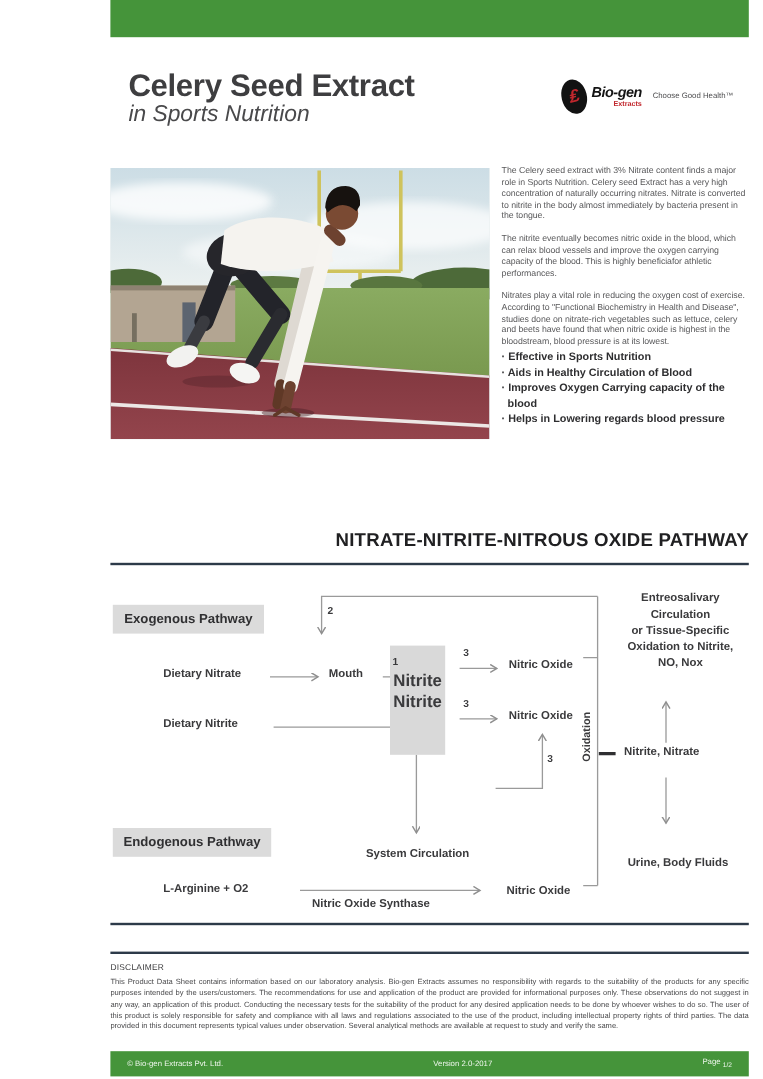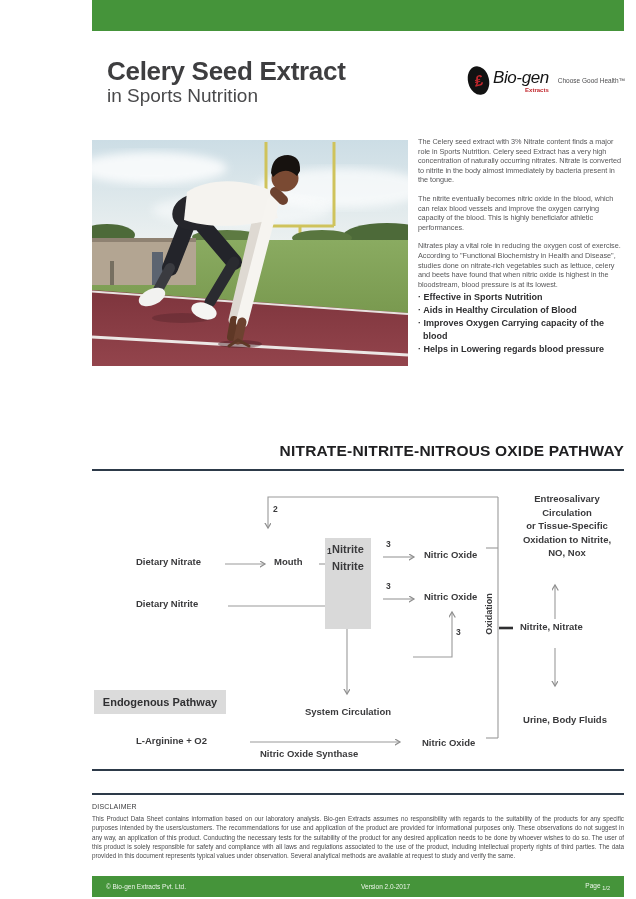--- a/index.html
+++ b/index.html
@@ -10,27 +10,27 @@
   
   .topbar{left:52px;top:0;width:532px;height:31px;background:#45943a;}
   .footerbar{left:52px;top:876px;width:532px;height:21px;background:#45943a;
              display:flex;align-items:center;justify-content:space-between;
              font-size:6.5px;color:#eef6ec;padding:0 14px;box-sizing:border-box;}
   .page-num{font-size:5.5px;vertical-align:sub;}
 
   
   .title-block{left:67px;top:57px;}
   .title-main{font-size:26px;font-weight:bold;letter-spacing:-.3px;color:#3e3e40;line-height:28px;}
-  .title-sub{font-size:19px;font-weight:normal;color:#49494b;line-height:22px;}
+  .title-sub{font-size:19px;font-weight:normal;color:#49494b;line-height:22px;font-style:italic;}
   .logo{left:428px;top:66px;display:flex;align-items:center;}
   .logo-oval{width:21px;height:29px;background:#121212;border-radius:50%;
              transform:rotate(-14deg);display:flex;align-items:center;justify-content:center;}
   .logo-oval span{color:#c1272d;font-size:15px;font-weight:bold;font-style:italic;}
   .logo-texts{margin-left:4px;line-height:1;}
-  .logo-brand{font-size:17px;font-weight:normal;font-style:italic;color:#141414;letter-spacing:-.4px;}
+  .logo-brand{font-size:12px;font-weight:bold;font-style:italic;color:#141414;letter-spacing:-.4px;}
   .logo-extracts{font-size:6px;color:#c1272d;font-weight:bold;text-align:right;margin-top:1px;}
   .logo-tagline{font-size:6.5px;color:#4d4d4f;margin-left:9px;align-self:center;}
 
   
   .intro{left:378px;top:137px;width:207px;font-size:7.3px;line-height:9.6px;color:#58585a;
          letter-spacing:-.05px;}
   .intro p{margin:0 0 9px 0;}
   .benefits{left:378px;top:291px;width:207px;font-size:9px;line-height:13px;
             font-weight:bold;color:#2e2e30;}
   .benefit::before{content:"· ";}
@@ -41,22 +41,22 @@
                    font-weight:bold;color:#202022;letter-spacing:.2px;}
   .rule{left:52px;width:532px;height:2.4px;background:#2d3a49;}
 
   
   .diagram{left:52px;top:480px;width:532px;height:292px;}
   .dlabel{position:absolute;font-weight:bold;font-size:9.5px;color:#3a3a3c;white-space:nowrap;}
   .dnum{position:absolute;font-weight:bold;font-size:8.5px;color:#3a3a3c;}
   .gbox{position:absolute;background:#dbdbdb;display:flex;align-items:center;justify-content:center;
         font-weight:bold;font-size:11px;color:#303032;}
   .nitrite-box{position:absolute;left:233px;top:58px;width:46px;height:91px;background:#d9d9d9;
-               text-align:center;font-weight:bold;font-size:11px;color:#3a3a3c;
-               padding-top:3px;box-sizing:border-box;line-height:17px;}
+               text-align:center;font-weight:bold;font-size:14px;color:#3a3a3c;
+               padding-top:21px;box-sizing:border-box;line-height:17px;}
   .entero{position:absolute;left:408px;top:12px;width:134px;text-align:center;
           font-weight:bold;font-size:9.5px;color:#3a3a3c;line-height:13.5px;}
   .center-label{text-align:center;white-space:nowrap;}
   .oxidation{position:absolute;left:357px;top:129px;width:80px;text-align:center;
              font-weight:bold;font-size:9px;color:#3a3a3c;transform:rotate(-90deg);}
 
   
   .disclaimer-h{left:52px;top:803px;font-size:7px;color:#3b3b3d;letter-spacing:.2px;}
   .disclaimer-b{left:52px;top:814px;width:532px;font-size:6.3px;line-height:9.3px;
                 color:#4a4a4c;text-align:justify;}
@@ -188,20 +188,21 @@
         <path d="M321,177 H360 V132" marker-end="url(#ah)"></path>
         <path d="M394,258 H406"></path>
         <path d="M255,149 V214" marker-end="url(#ah)"></path>
         <path d="M463,139 V105" marker-end="url(#ah)"></path>
         <path d="M463,168 V206" marker-end="url(#ah)"></path>
         <path d="M158,262 H308" marker-end="url(#ah)"></path>
       </g>
       <path d="M407,148 H421" stroke="#2f2f31" stroke-width="2.6"></path>
     </svg>
 
+    <div class="gbox" style="left:2px;top:24px;width:126px;height:24px;">Exogenous Pathway</div>
     <div class="gbox" style="left:2px;top:210px;width:132px;height:24px;">Endogenous Pathway</div>
 
     <div class="dlabel" style="left:44px;top:76px;">Dietary Nitrate</div>
     <div class="dlabel" style="left:182px;top:76px;">Mouth</div>
     <div class="dlabel" style="left:44px;top:118px;">Dietary Nitrite</div>
 
     <div class="nitrite-box">
       <div>Nitrite</div>
       <div>Nitrite</div>
     </div>

